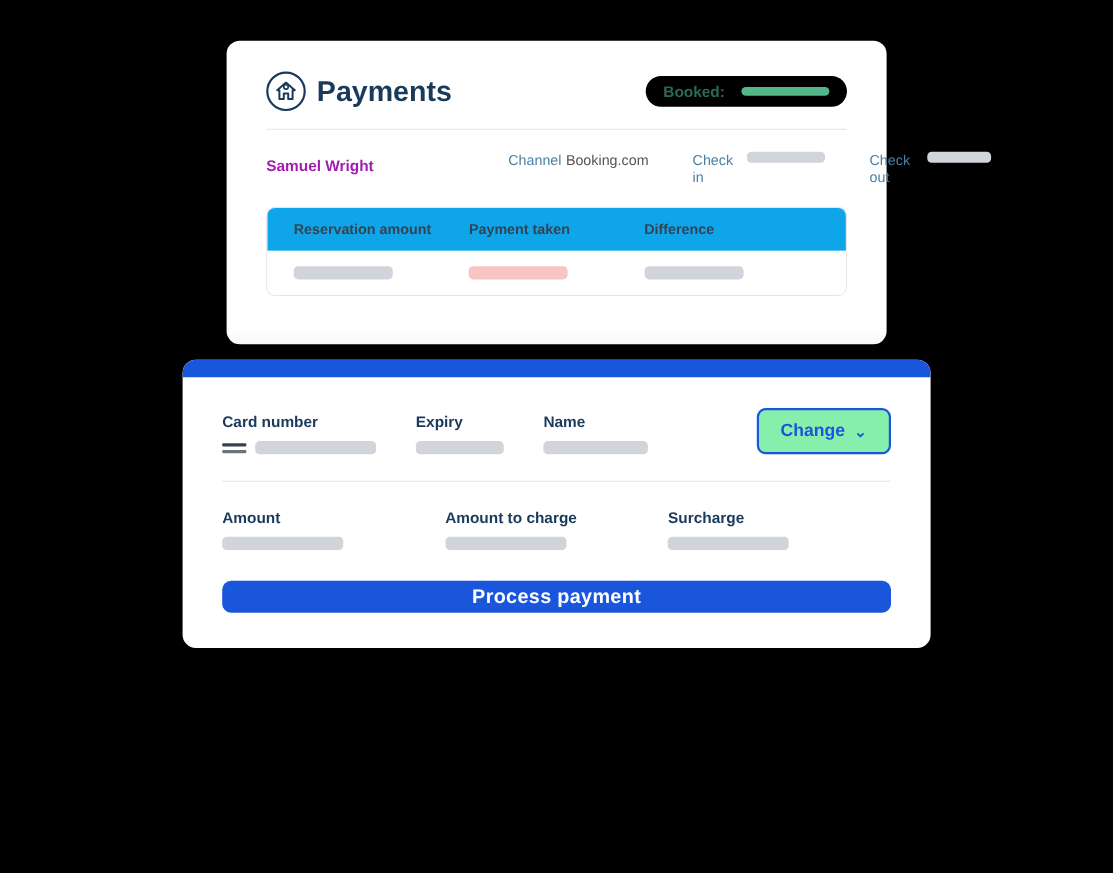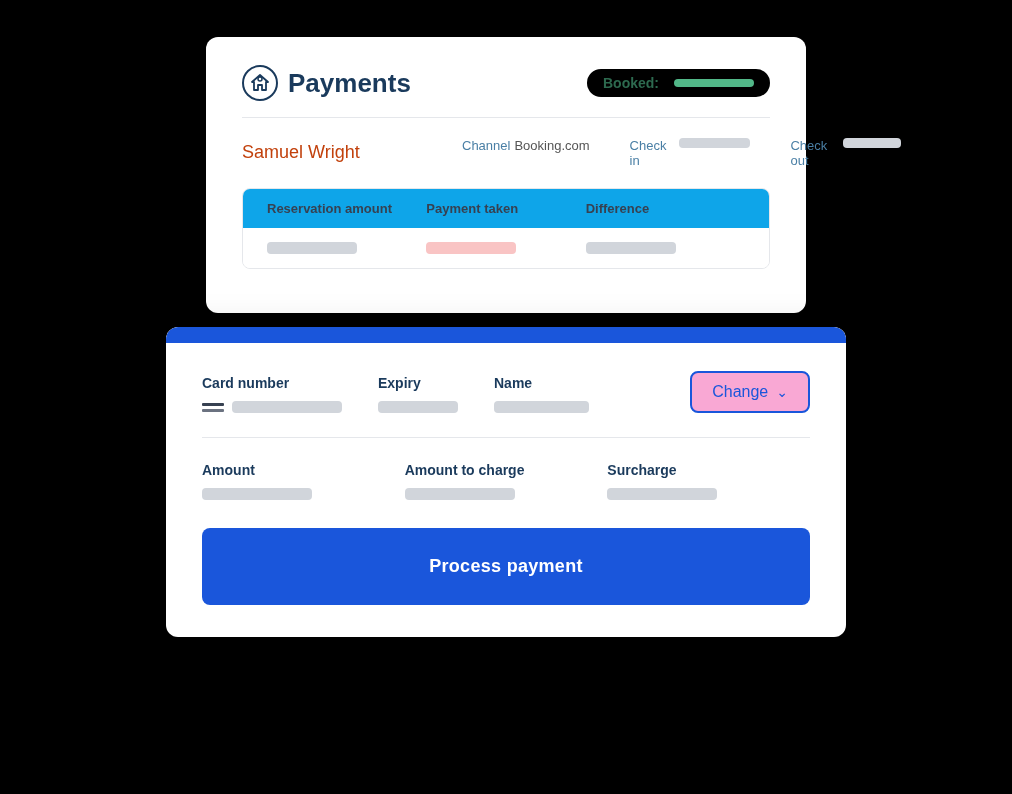--- a/index.html
+++ b/index.html
@@ -90,23 +90,23 @@
     }
 
     .guest-info {
       display: flex;
       align-items: flex-start;
       gap: 0;
       margin-bottom: 20px;
     }
 
     .guest-name {
-      font-size: 18px;
-      font-weight: 400;
-      color: #c2410c;
+      font-size: 14px;
+      font-weight: 700;
+      color: #a21caf;
       flex: 0 0 220px;
       padding-top: 4px;
     }
 
     .guest-details {
       display: flex;
       gap: 40px;
       flex: 1;
     }
 
@@ -257,24 +257,24 @@
 
     .field-bar-md {
       width: 95px;
     }
 
     .change-btn {
       margin-left: auto;
       border: 2px solid #1a56db;
       border-radius: 8px;
       padding: 10px 20px;
-      background: #f9a8d4;
+      background: #86efac;
       color: #1a56db;
       font-size: 16px;
-      font-weight: 400;
+      font-weight: 700;
       cursor: pointer;
       display: flex;
       align-items: center;
       gap: 8px;
       white-space: nowrap;
     }
 
     .chevron-icon {
       font-size: 14px;
       color: #1a56db;
@@ -289,21 +289,21 @@
     .amount-group {
       flex: 1;
     }
 
     .process-btn {
       width: 100%;
       background: #1a56db;
       color: #fff;
       border: none;
       border-radius: 8px;
-      padding: 28px;
+      padding: 4px;
       font-size: 18px;
       font-weight: 600;
       cursor: pointer;
       letter-spacing: 0.3px;
     }
   </style>
 </head>
 <body>
 
 <div class="scene">

